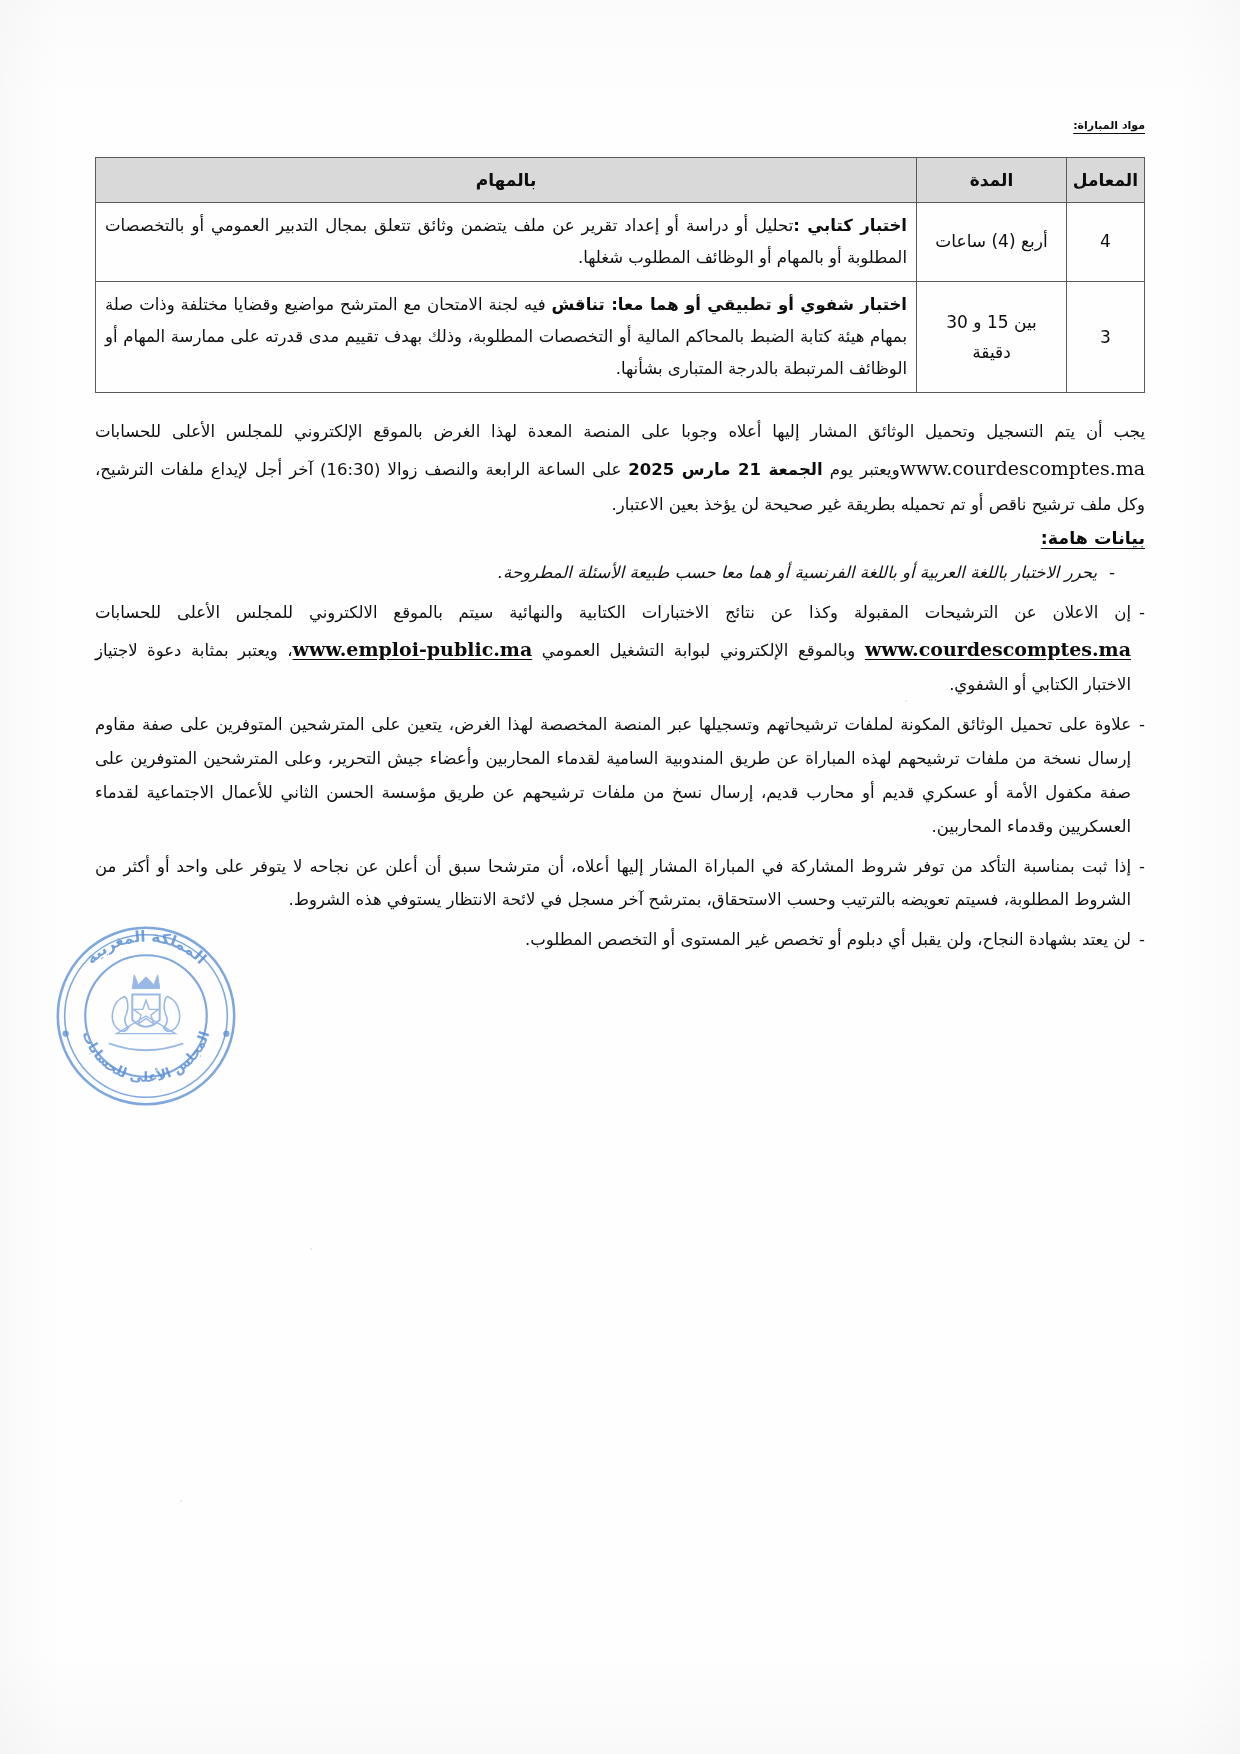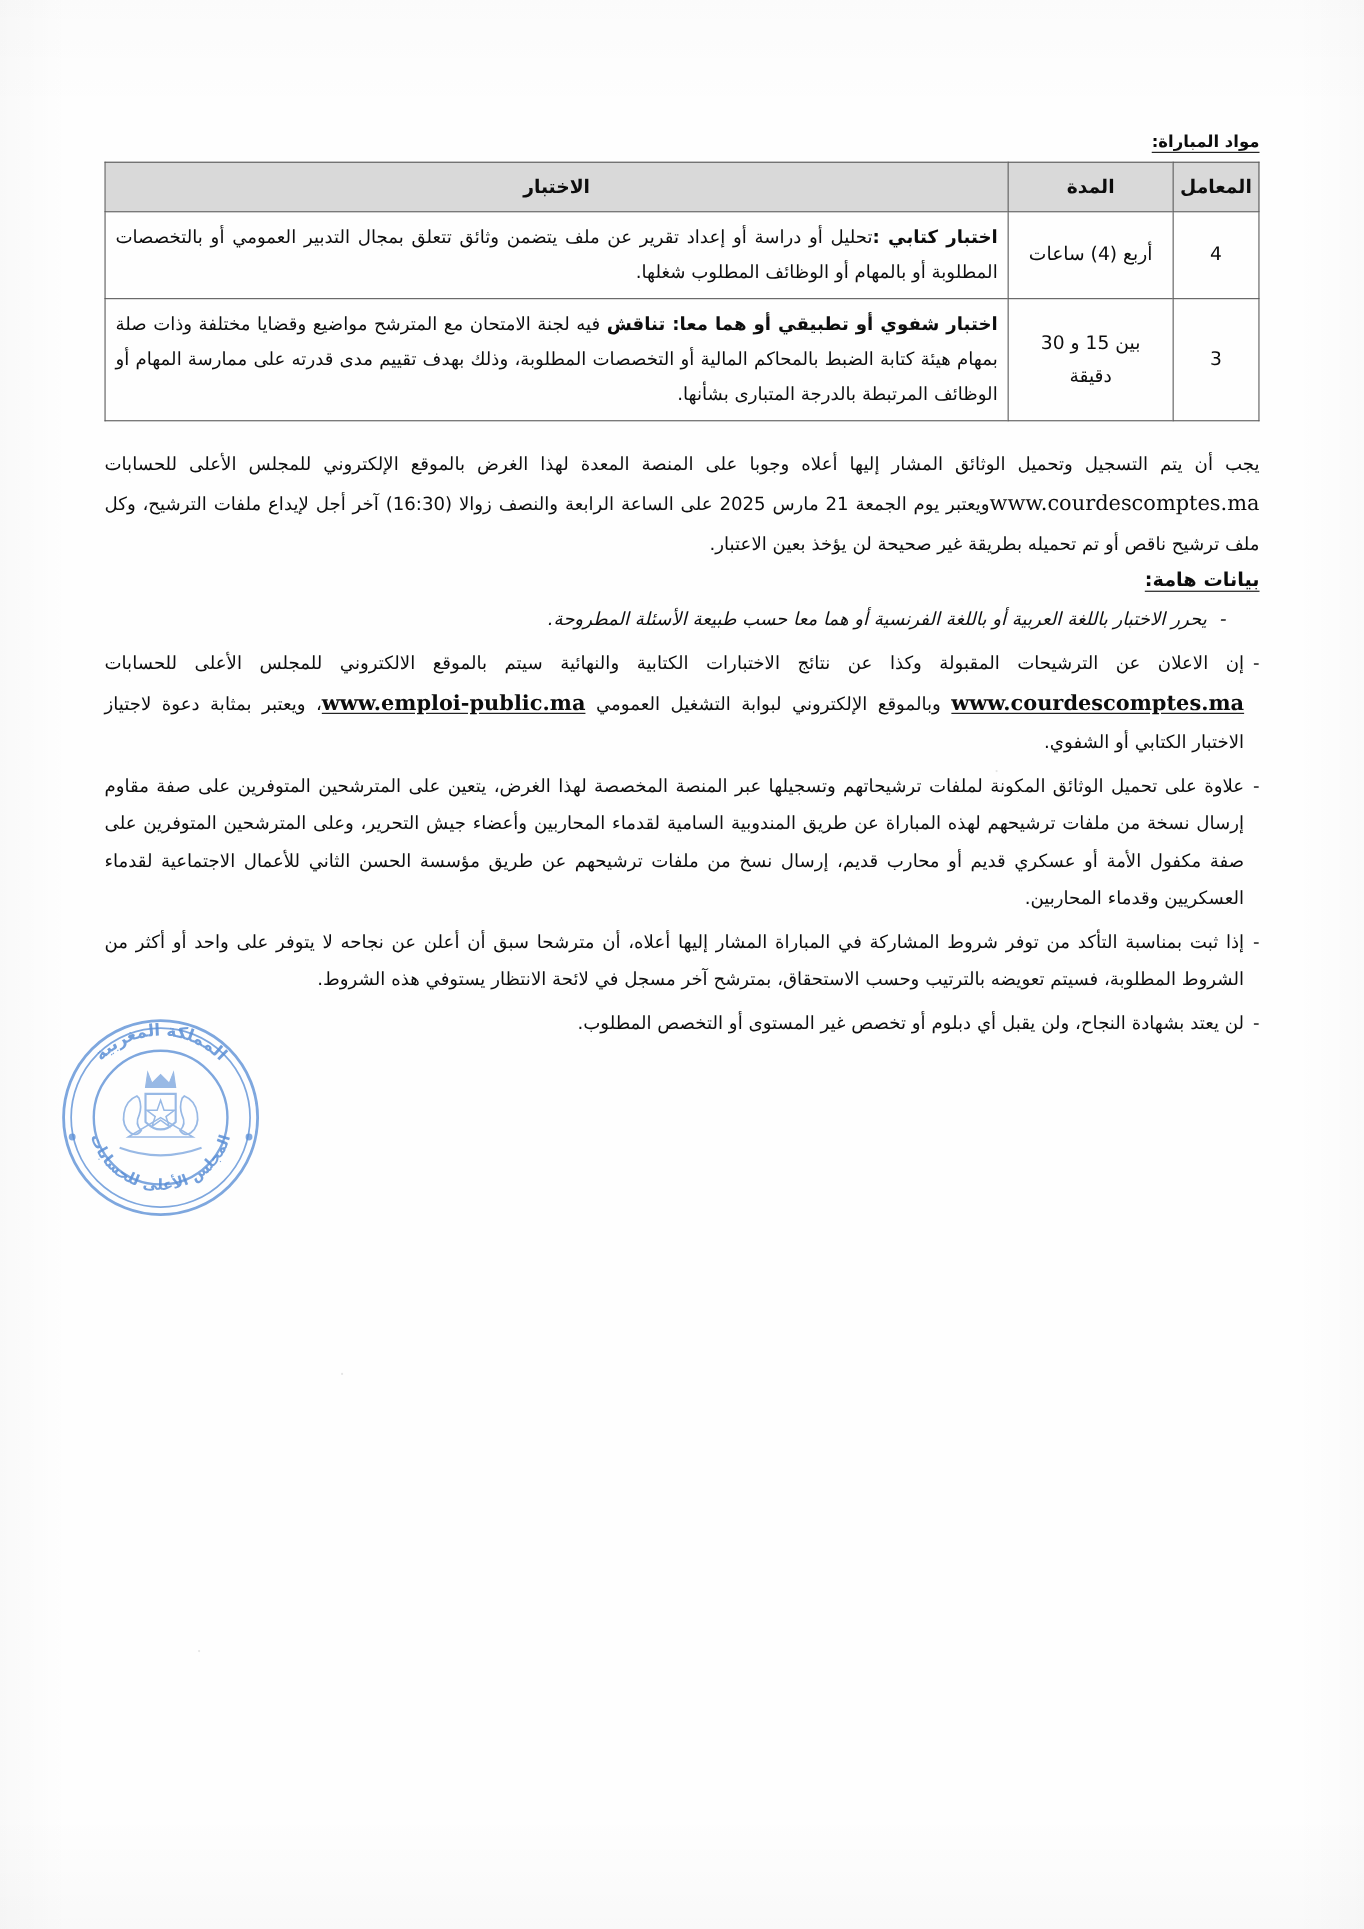--- a/index.html
+++ b/index.html
@@ -41,22 +41,22 @@
   .caption {
     font-size: 17.5px;
     font-weight: bold;
     text-decoration: underline;
     text-underline-offset: 4px;
     letter-spacing: 0;
     margin: 0;
     line-height: 1.5;
   }
   .caption-top {
-    margin-bottom: 6px;
-    font-size: 15px;
+    margin-bottom: 22px;
+    font-size: 11px;
   }
 
   
   table.exam-table {
     width: 100%;
     border-collapse: collapse;
     table-layout: fixed;
     border: 1.4px solid #4a4a4a;
     margin-bottom: 8px;
   }
@@ -96,21 +96,21 @@
 
   
   .block { margin-top: 22px; }
   p.para {
     margin: 0 0 4px 0;
     font-size: 16.5px;
     line-height: 2.05;
     text-align: justify;
     text-align-last: right;
   }
-  .b { font-weight: normal; }
+  .b { font-weight: bold; }
   .latin {
     font-family: "DejaVu Serif", "Liberation Serif", serif;
     direction: ltr;
     unicode-bidi: isolate;
     font-size: 19px;
   }
   .latin.underline {
     text-decoration: underline;
     text-underline-offset: 3px;
     font-weight: bold;
@@ -180,21 +180,21 @@
     <table class="exam-table">
       <colgroup>
         <col class="col-coef">
         <col class="col-dur">
         <col>
       </colgroup>
       <thead>
         <tr>
           <th>المعامل</th>
           <th>المدة</th>
-          <th>الاختبار</th>
+          <th>بالمهام</th>
         </tr>
       </thead>
       <tbody>
         <tr>
           <td class="cell-coef">4</td>
           <td class="cell-dur">أربع (4) ساعات</td>
           <td class="cell-test">
             <span class="lead">اختبار كتابي :</span><span>تحليل أو دراسة أو إعداد تقرير عن ملف يتضمن وثائق تتعلق بمجال التدبير العمومي أو بالتخصصات المطلوبة أو بالمهام أو الوظائف المطلوب شغلها.</span>
           </td>
         </tr>

